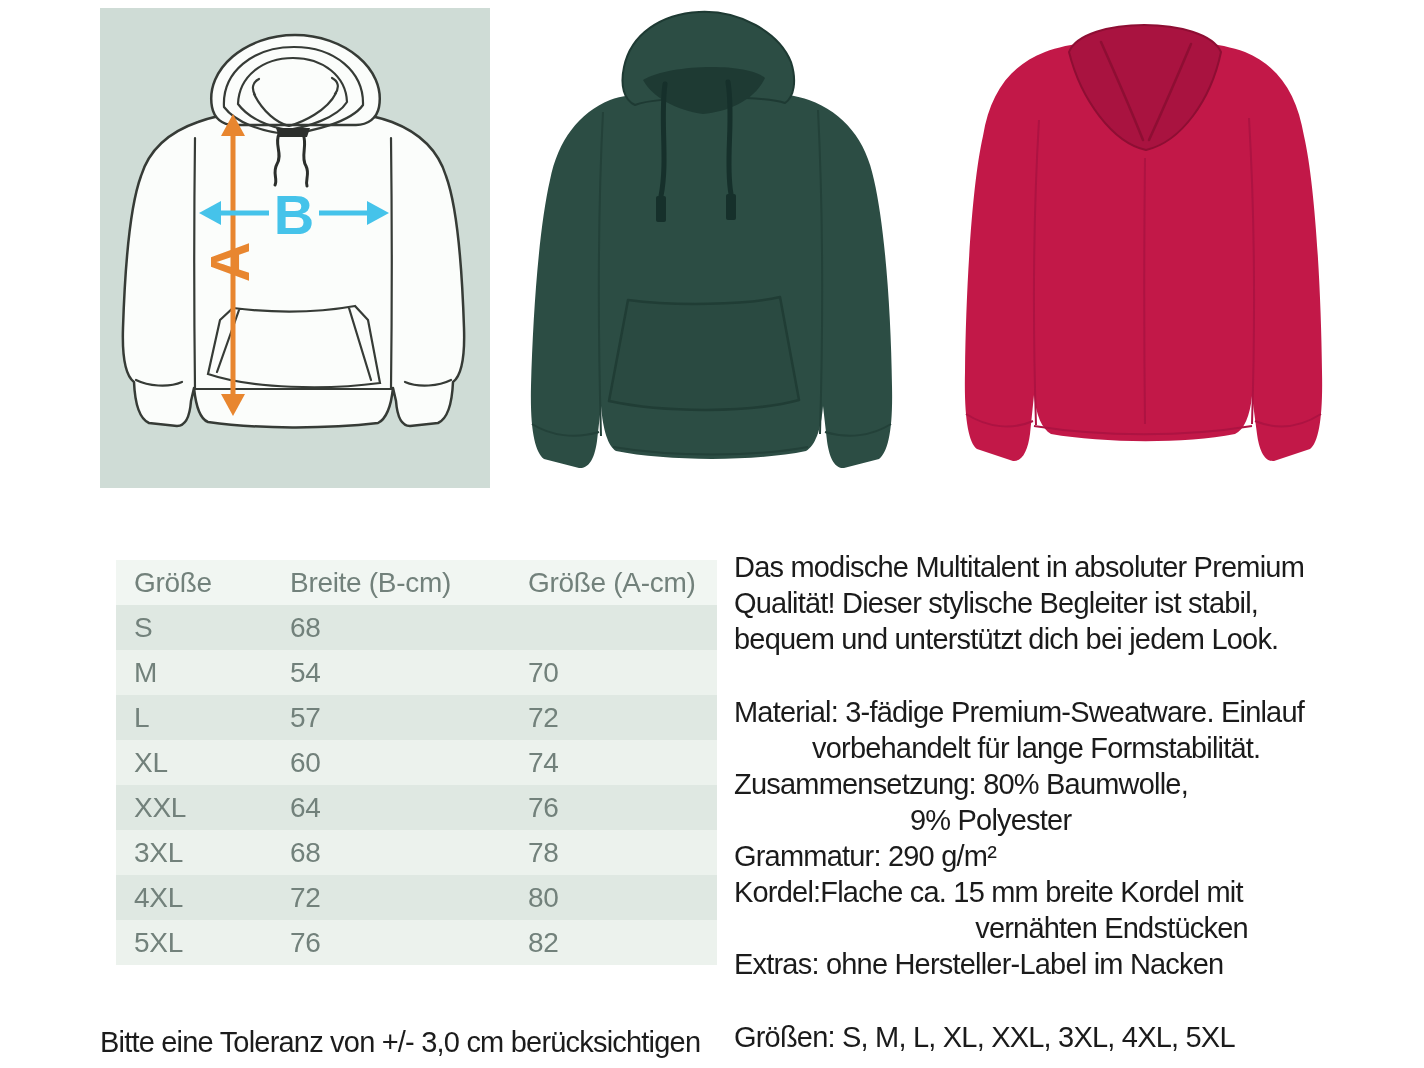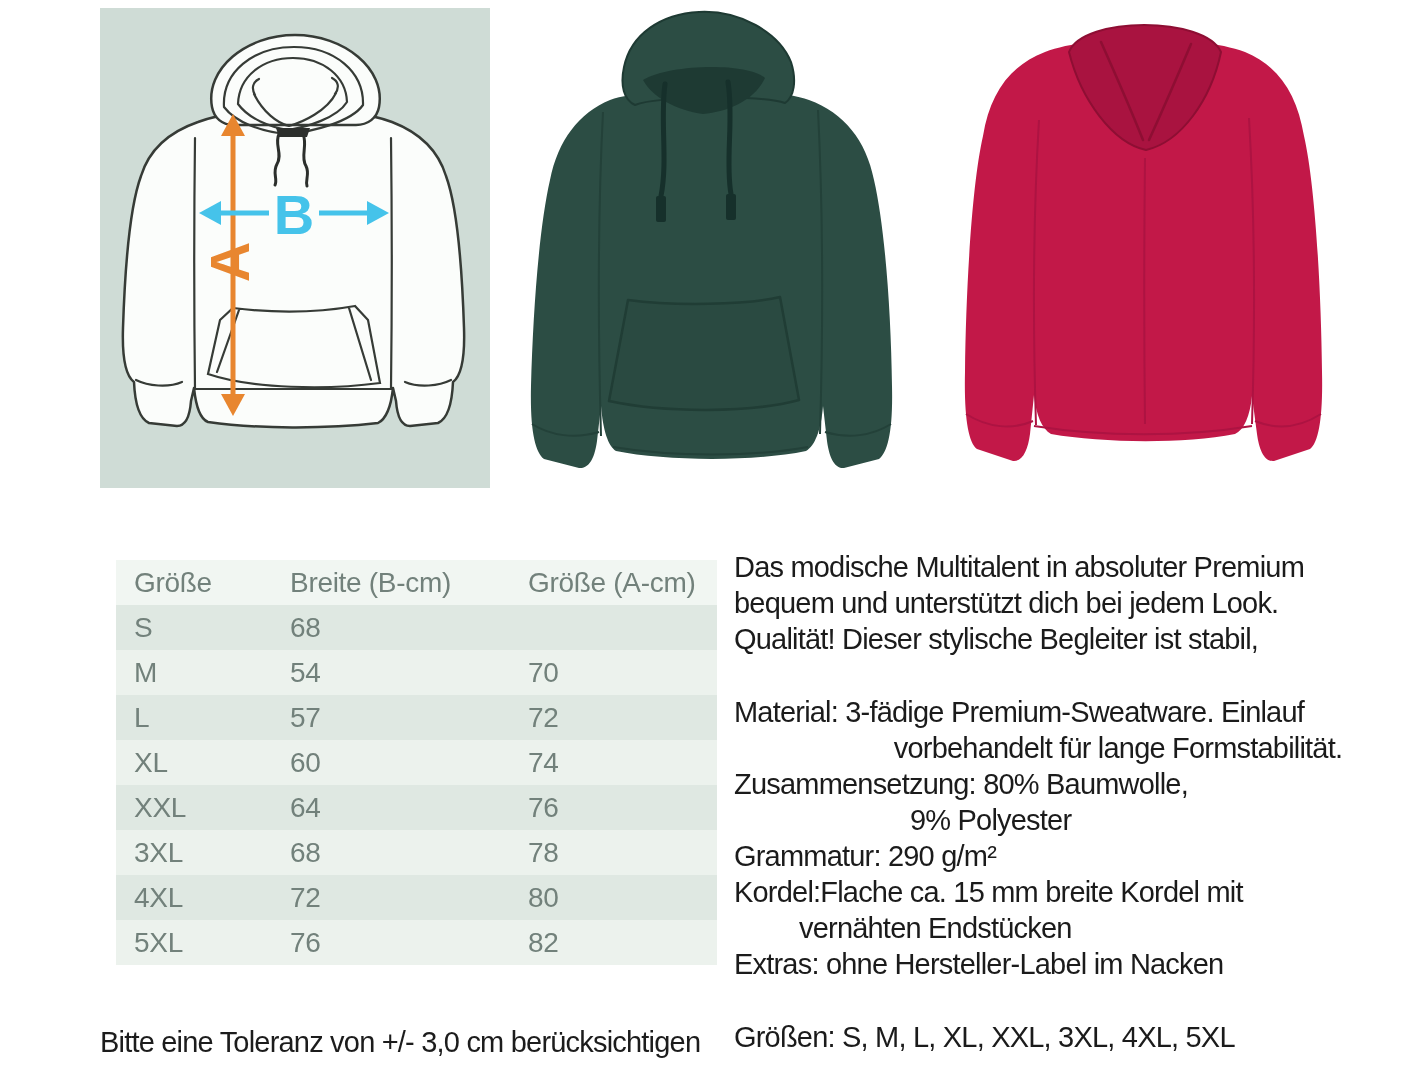--- a/index.html
+++ b/index.html
@@ -35,23 +35,23 @@
     position:absolute;left:100px;top:1026px;
     font-size:29px;color:#1c1c1c;letter-spacing:-0.8px;
   }
   
   .description{
     position:absolute;left:734px;top:549px;width:690px;
     font-size:29px;color:#1b1b1b;letter-spacing:-0.8px;
   }
   .description .line{line-height:36px;white-space:nowrap;}
   .description .gap{height:37px;}
-  .ind-a{padding-left:78px;text-align:center;}
+  .ind-a{padding-left:78px;}
   .ind-b{padding-left:176px;}
-  .ind-c{padding-left:65px;}
+  .ind-c{padding-left:65px;text-align:center;}
 </style>
 </head>
 <body>
 
 <div class="diagram-box">
   <svg viewBox="0 0 390 480">
 
     <g stroke="#363b36" stroke-width="2.5" fill="#fbfdfb" stroke-linejoin="round" stroke-linecap="round">
       <path d="M98,114 C138,98 252,98 292,114 C318,124 338,142 346,168 C357,198 362,258 364,320 C365,350 361,368 353,374 C352,397 347,411 338,415 L310,418 C301,418 297,406 296,393 L293,380 C291,399 286,411 278,415 C226,421 158,421 108,414 C100,411 96,399 94,380 L91,393 C90,406 86,418 77,418 L49,415 C40,411 35,397 34,374 C26,368 22,350 23,320 C25,258 30,198 41,168 C49,142 69,124 98,114 Z"></path>
       <path d="M112,99 C105,61 146,27 195,27 C244,27 286,61 279,99 C277,110 268,117 256,117 L134,117 C122,117 114,110 112,99 Z"></path>
@@ -170,22 +170,22 @@
     <div class="c1">5XL</div>
     <div class="c2">76</div>
     <div class="c3">82</div>
   </div>
 </div>
 
 <div class="tolerance-note">Bitte eine Toleranz von +/- 3,0 cm berücksichtigen</div>
 
 <div class="description">
   <div class="line">Das modische Multitalent in absoluter Premium</div>
+  <div class="line">Qualität! Dieser stylische Begleiter ist stabil,</div>
   <div class="line">bequem und unterstützt dich bei jedem Look.</div>
-  <div class="line">Qualität! Dieser stylische Begleiter ist stabil,</div>
   <div class="gap"></div>
   <div class="line">Material: 3-fädige Premium-Sweatware. Einlauf</div>
   <div class="line ind-a">vorbehandelt für lange Formstabilität.</div>
   <div class="line">Zusammensetzung: 80% Baumwolle,</div>
   <div class="line ind-b">9% Polyester</div>
   <div class="line">Grammatur: 290 g/m²</div>
   <div class="line">Kordel:Flache ca. 15 mm breite Kordel mit</div>
   <div class="line ind-c">vernähten Endstücken</div>
   <div class="line">Extras: ohne Hersteller-Label im Nacken</div>
   <div class="gap"></div>

